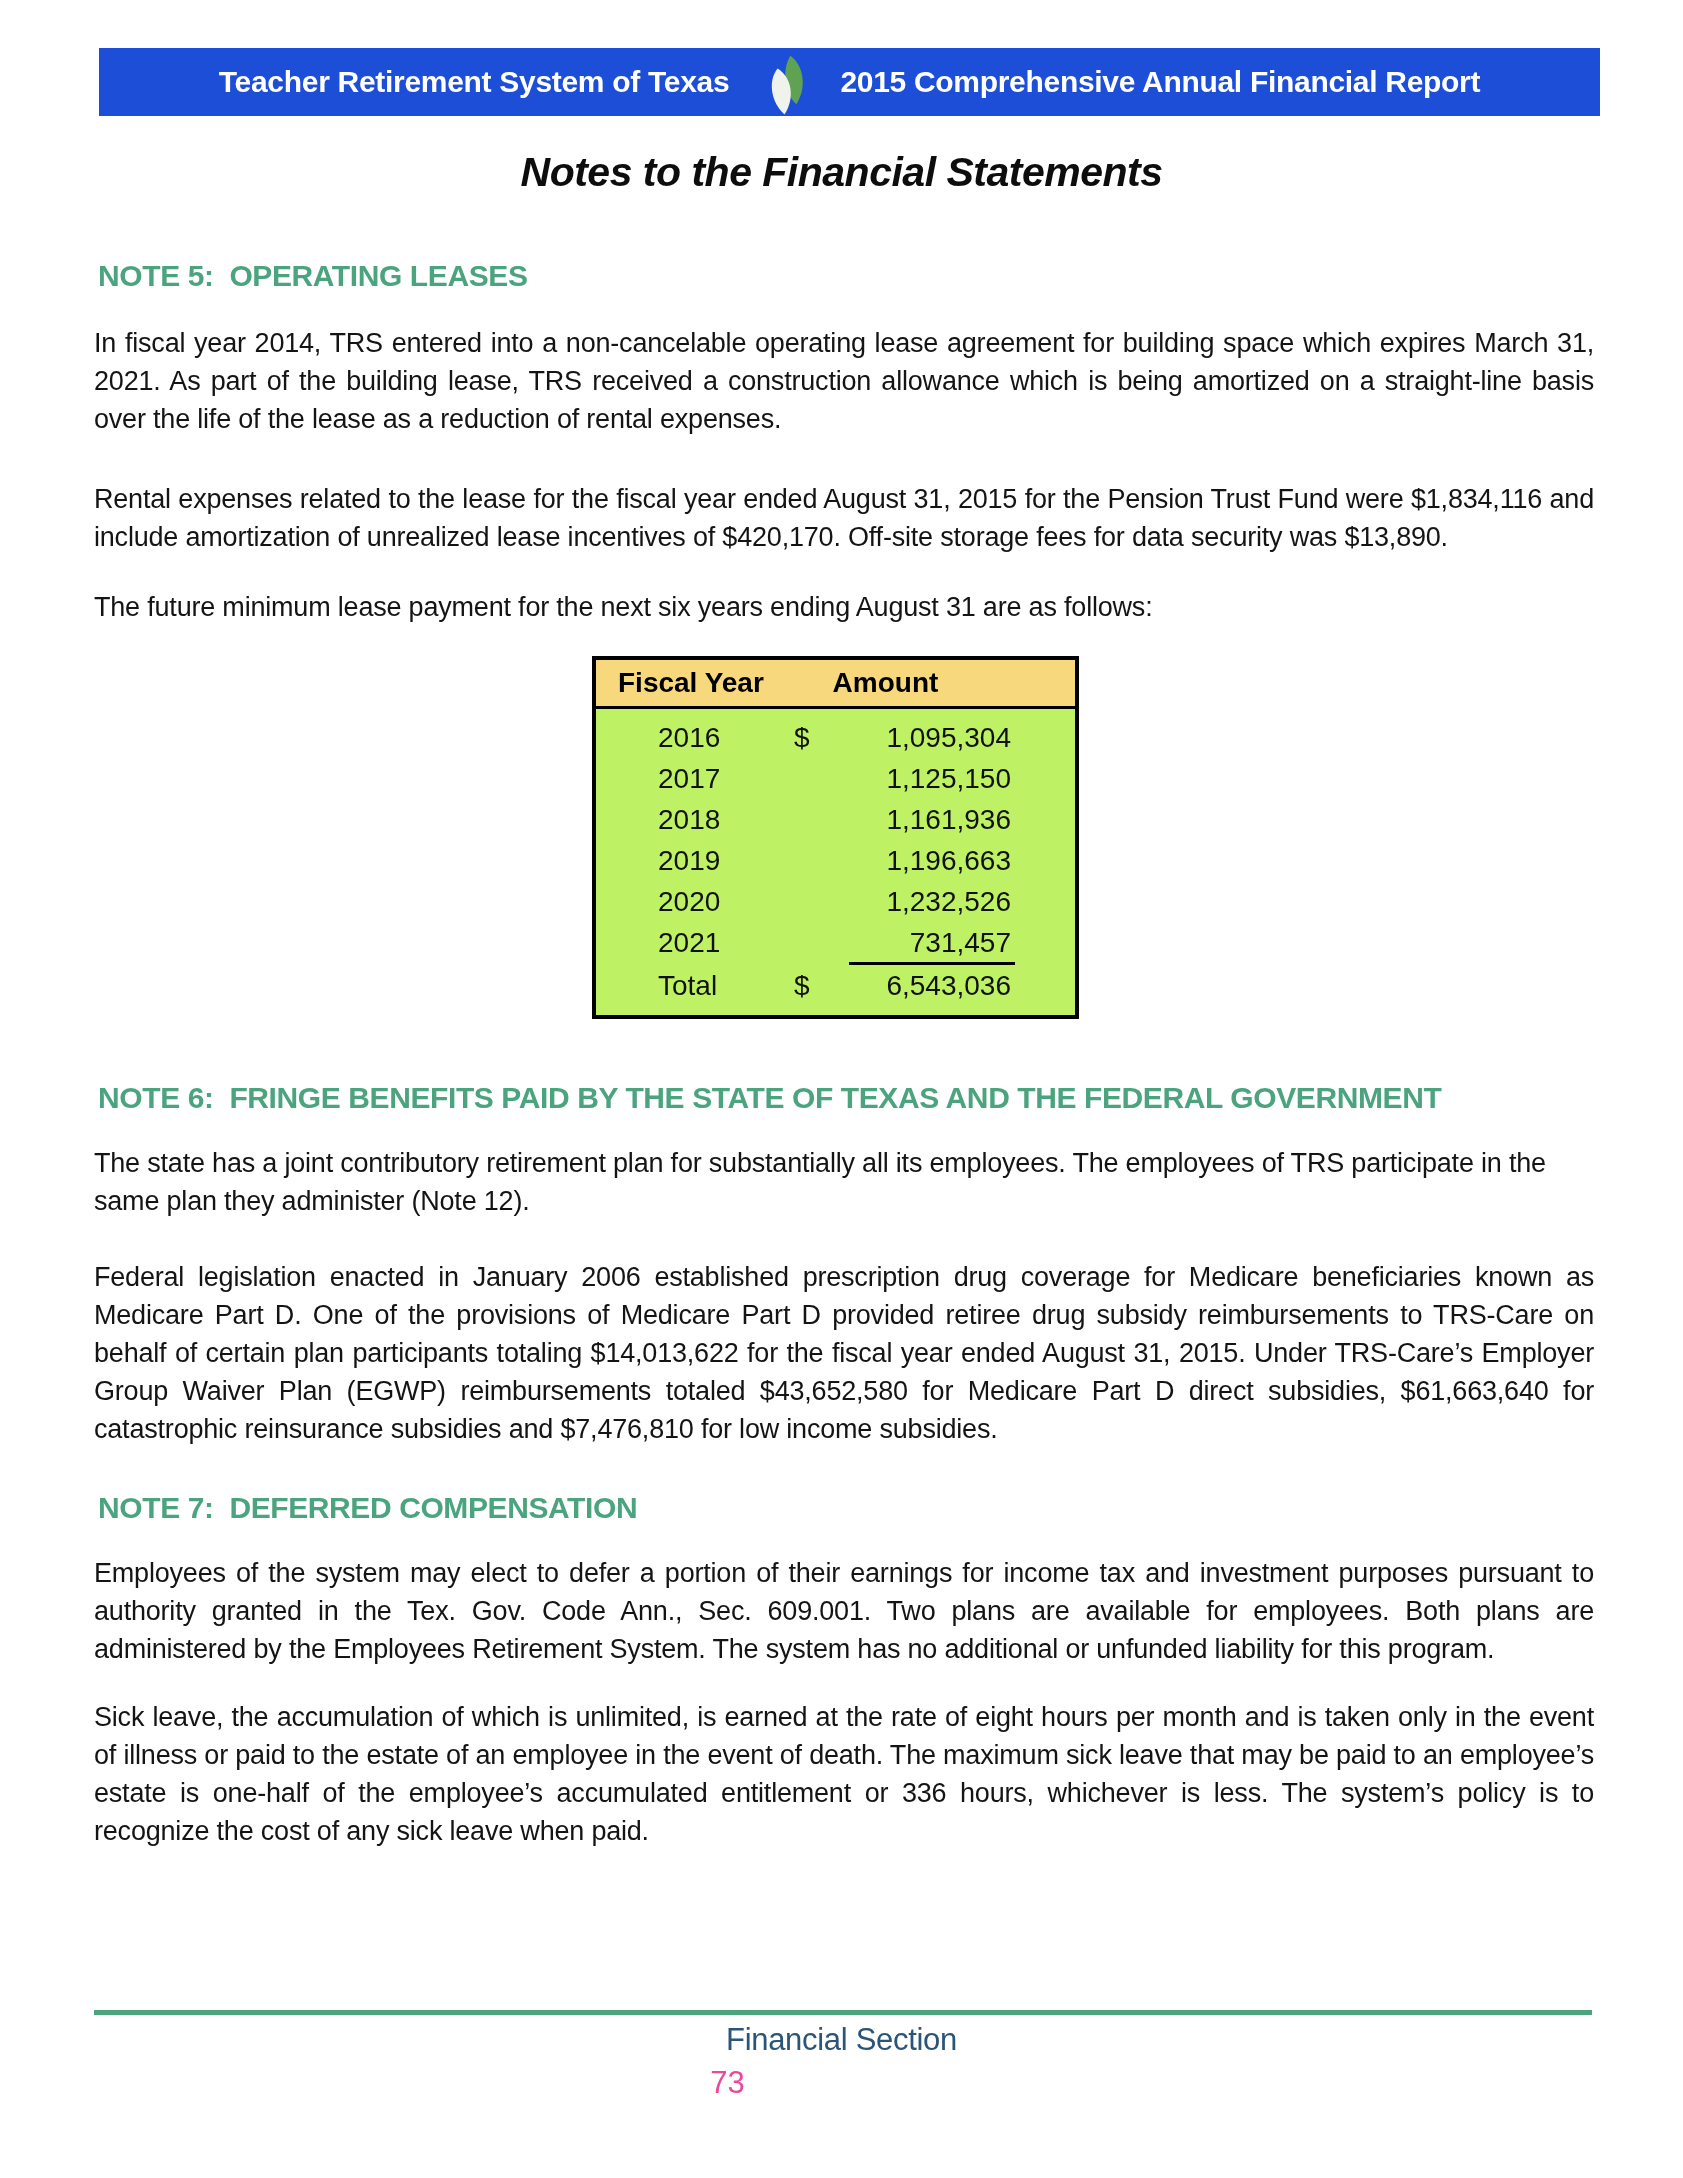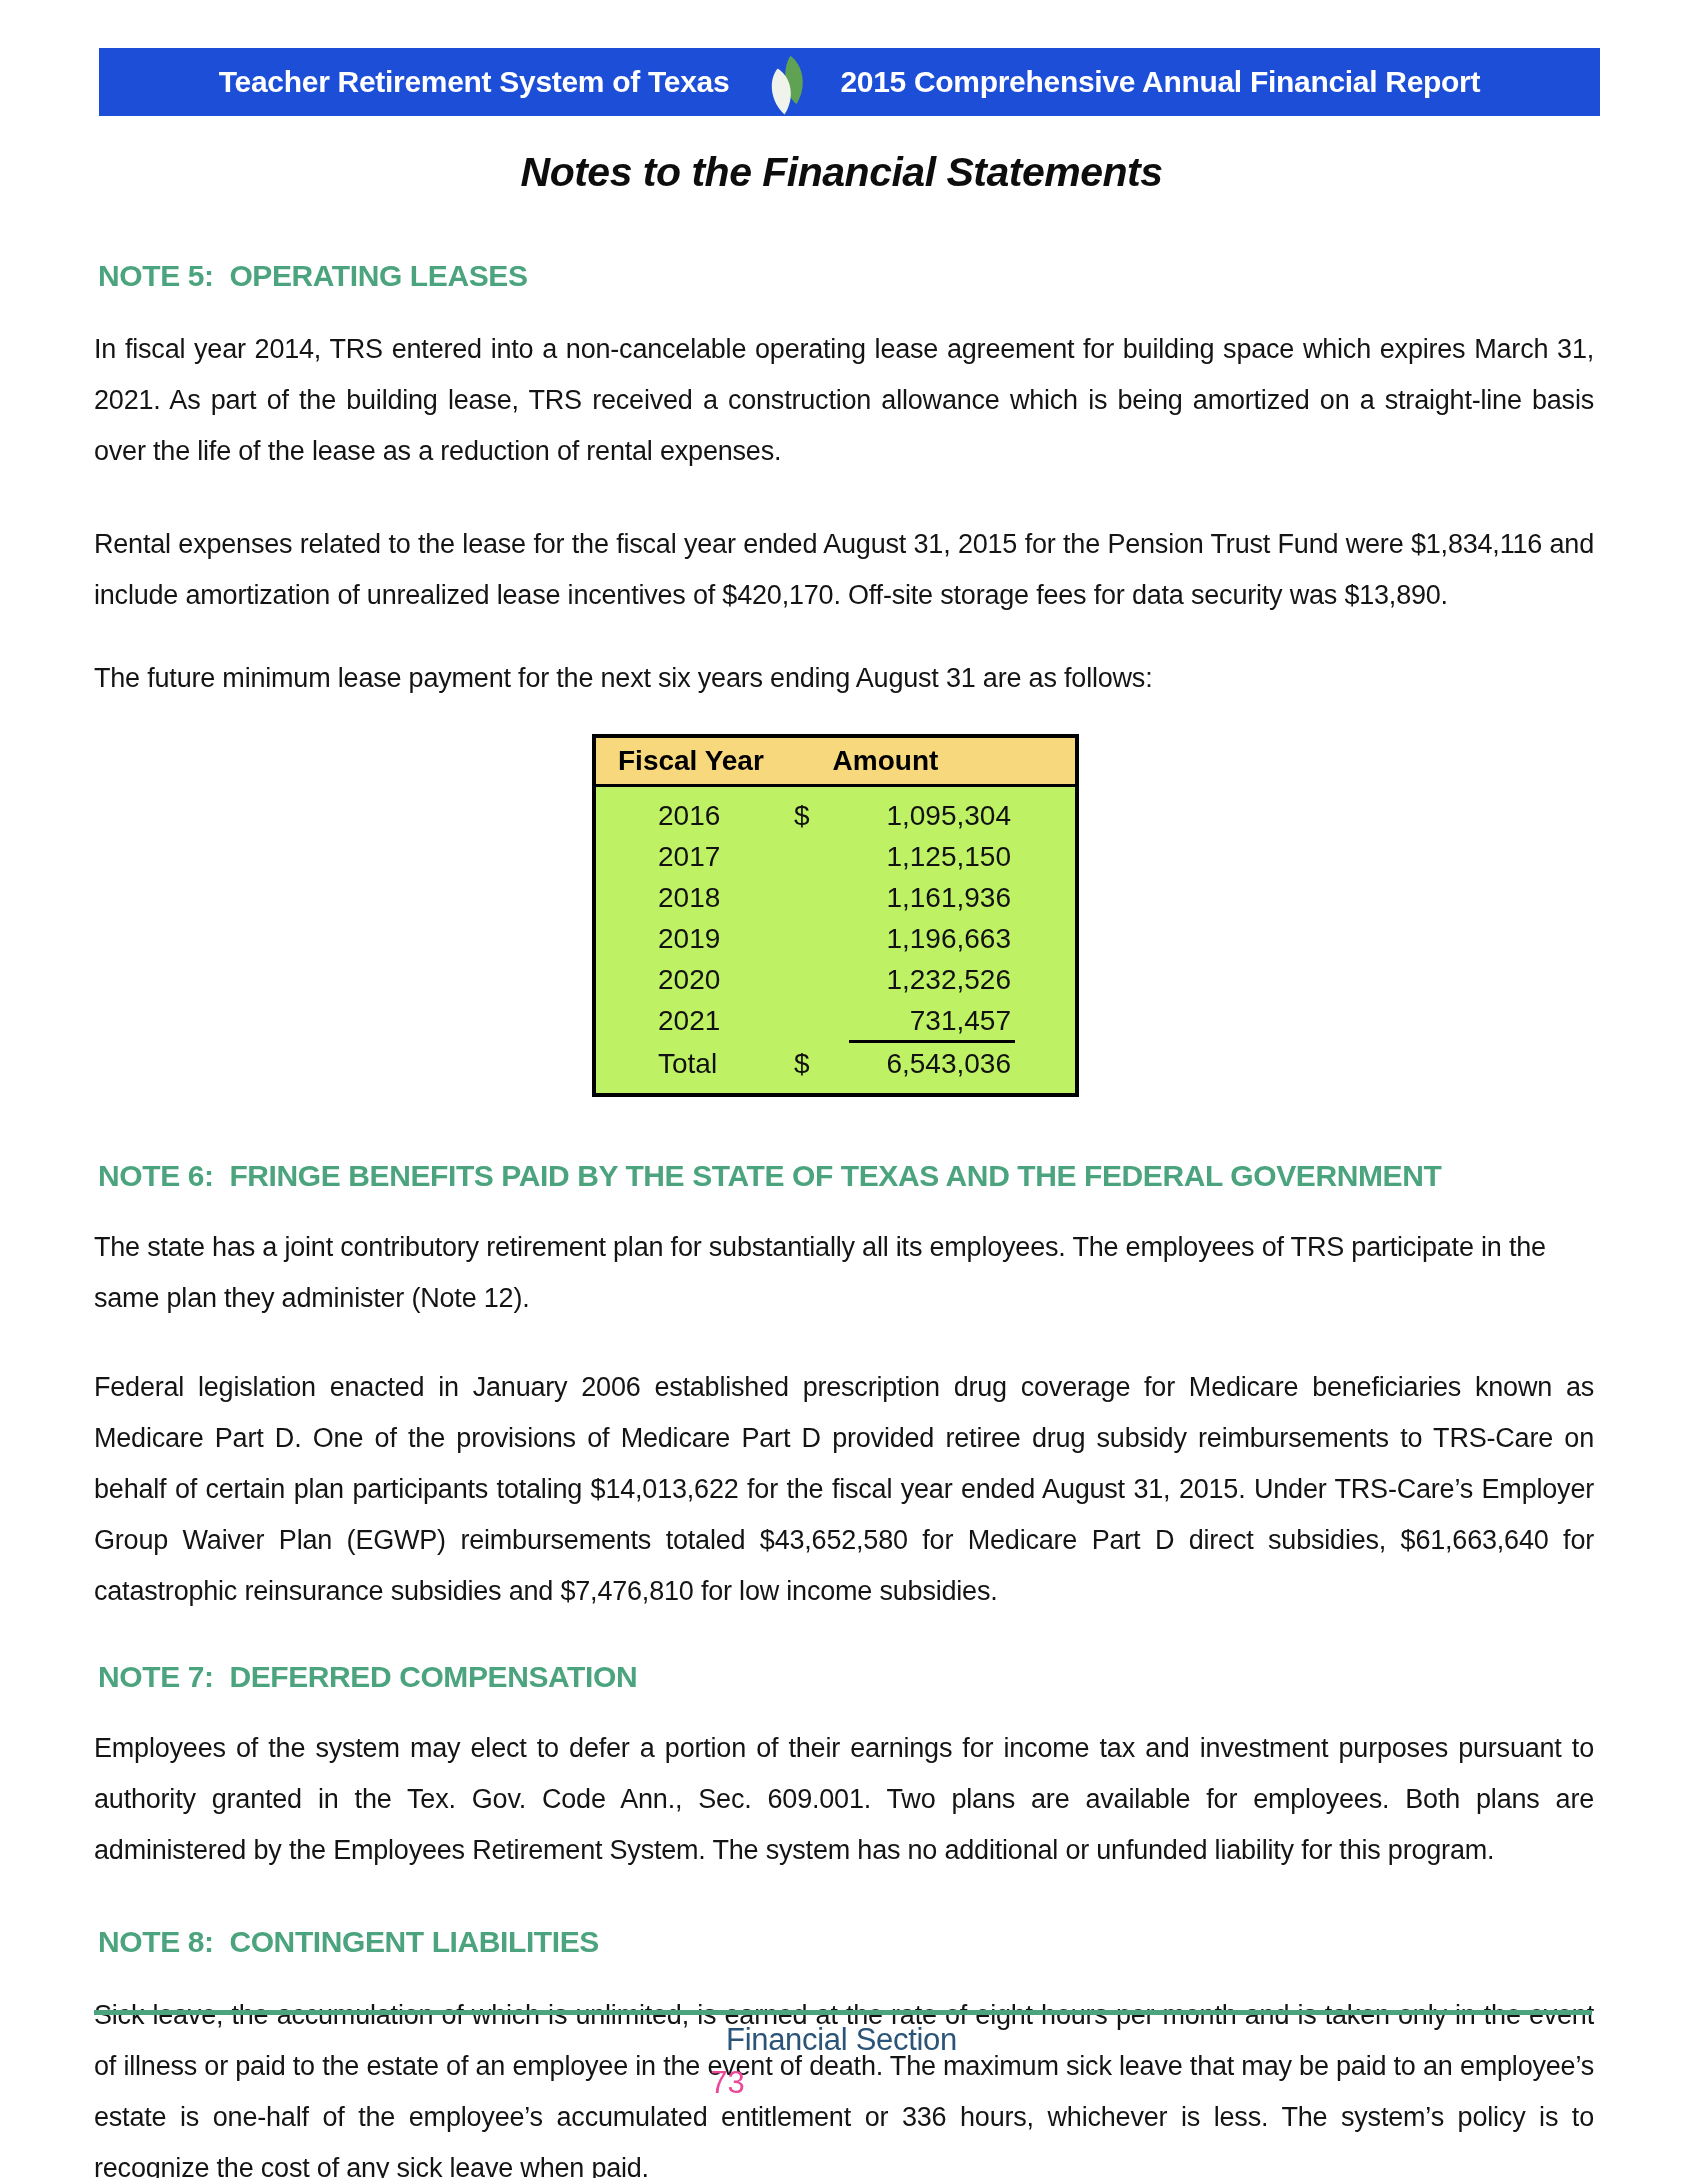--- a/index.html
+++ b/index.html
@@ -19,21 +19,21 @@
   .doc-title{
     position:absolute;top:149px;left:0;width:100%;margin:0;text-align:center;
     font-size:41px;font-weight:bold;font-style:italic;color:#0d0d0d;letter-spacing:-0.5px;
   }
   
   .content{position:absolute;left:94px;top:246px;width:1500px;}
   .note-heading{
     margin:4px;color:#4BA47E;font-size:30px;font-weight:bold;letter-spacing:-0.4px;
     white-space:pre-wrap;line-height:36px;
   }
-  .body-p{margin:0;font-size:27px;line-height:51px;letter-spacing:-0.2px;color:#141414;}
+  .body-p{margin:0;font-size:27px;line-height:38px;letter-spacing:-0.2px;color:#141414;}
   .just{text-align:justify;}
   .mt-h5{margin-top:12px;}
   .mt-p1{margin-top:30px;}
   .mt-p2{margin-top:42px;}
   .mt-p3{margin-top:32px;}
   .mt-table{margin-top:30px;}
   .mt-h6{margin-top:61px;}
   .mt-n6p1{margin-top:28px;}
   .mt-n6p2{margin-top:38px;}
   .mt-h7{margin-top:42px;}
@@ -144,21 +144,20 @@
     <p class="body-p mt-n6p1">The state has a joint contributory retirement plan for substantially all its employees. The employees of TRS participate in the same plan they administer (Note 12).</p>
     <p class="body-p just mt-n6p2">Federal legislation enacted in January 2006 established prescription drug coverage for Medicare beneficiaries known as Medicare Part D. One of the provisions of Medicare Part D provided retiree drug subsidy reimbursements to TRS-Care on behalf of certain plan participants totaling $14,013,622 for the fiscal year ended August 31, 2015. Under TRS-Care’s Employer Group Waiver Plan (EGWP) reimbursements totaled $43,652,580 for Medicare Part D direct subsidies, $61,663,640 for catastrophic reinsurance subsidies and $7,476,810 for low income subsidies.</p>
   </section>
 
   <section>
     <h2 class="note-heading mt-h7">NOTE 7:  DEFERRED COMPENSATION</h2>
     <p class="body-p just mt-n7p1">Employees of the system may elect to defer a portion of their earnings for income tax and investment purposes pursuant to authority granted in the Tex. Gov. Code Ann., Sec. 609.001. Two plans are available for employees. Both plans are administered by the Employees Retirement System. The system has no additional or unfunded liability for this program.</p>
   </section>
 
   <section>
-    <h2 class="note-heading mt-h8">NOTE 8:  CONTINGENT LIABILITIES</h2>
     <p class="body-p just mt-n8p1">Sick leave, the accumulation of which is unlimited, is earned at the rate of eight hours per month and is taken only in the event of illness or paid to the estate of an employee in the event of death. The maximum sick leave that may be paid to an employee’s estate is one-half of the employee’s accumulated entitlement or 336 hours, whichever is less. The system’s policy is to recognize the cost of any sick leave when paid.</p>
   </section>
 
 </main>
 
 <div class="footer-rule"></div>
 <div class="footer-section">Financial Section</div>
 <div class="footer-page">73</div>
 
 

